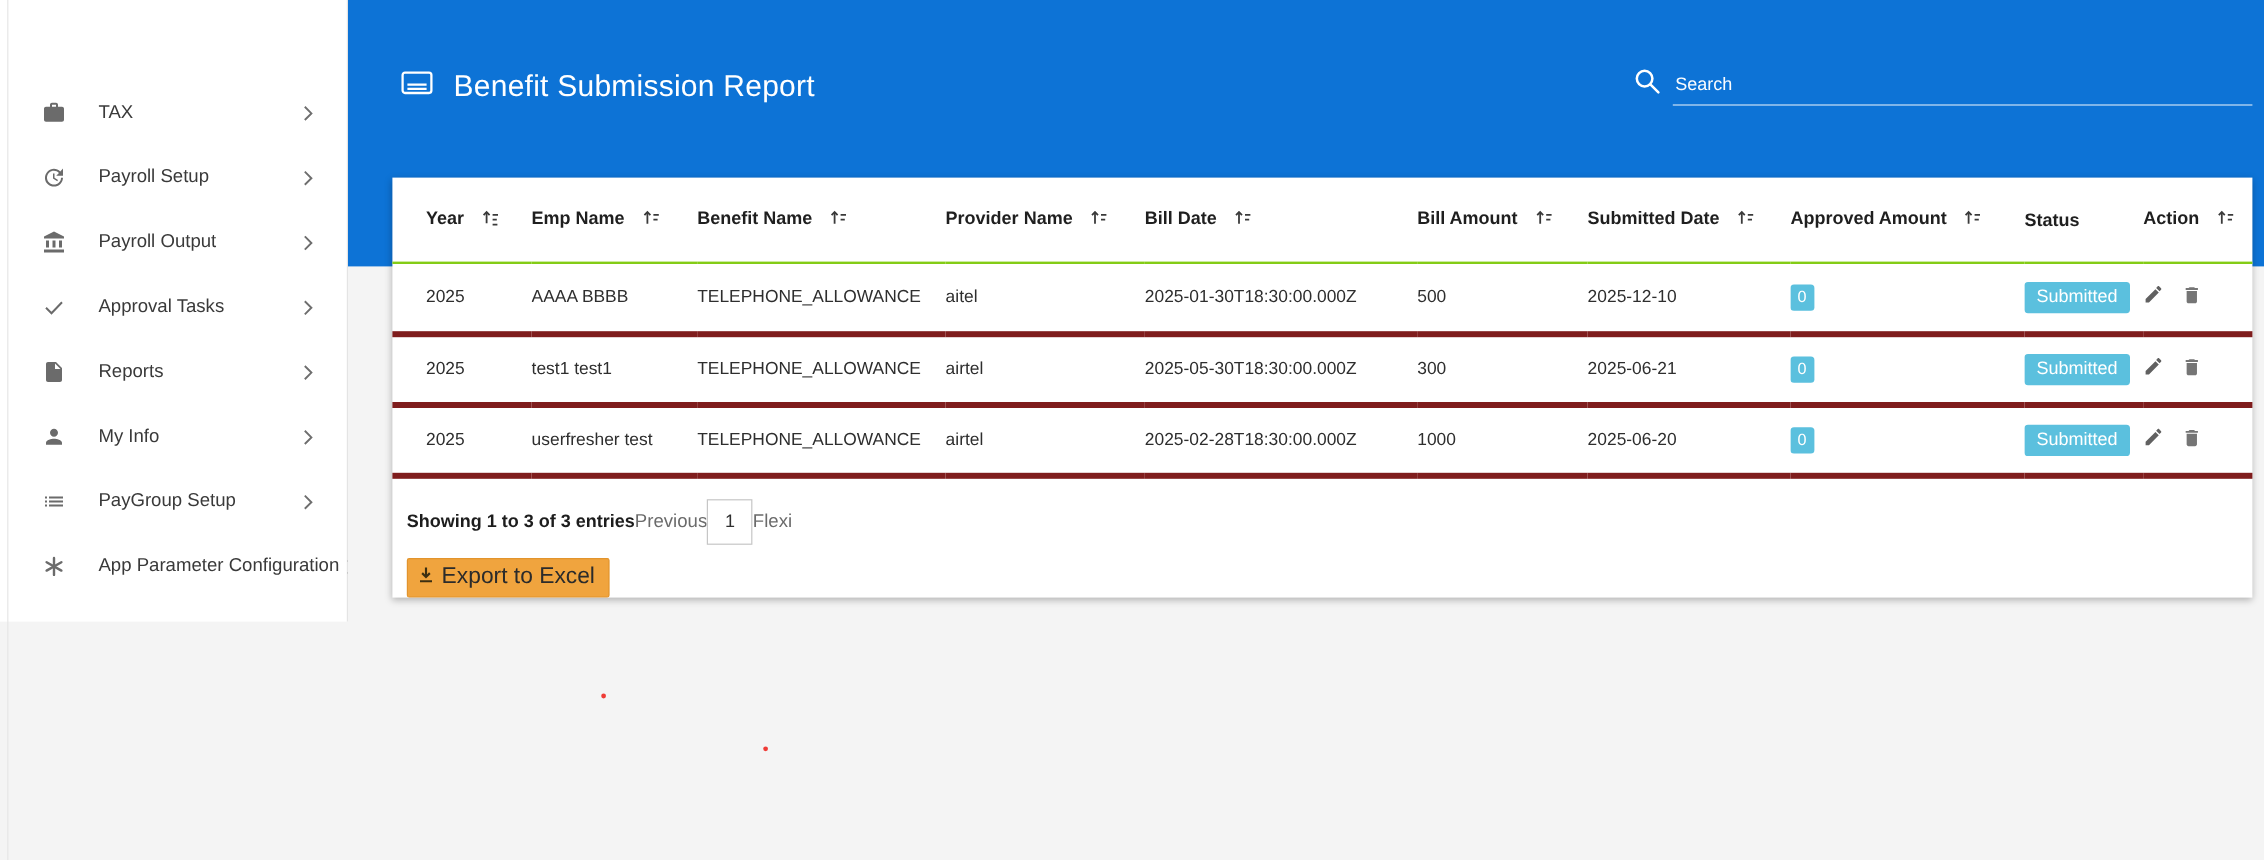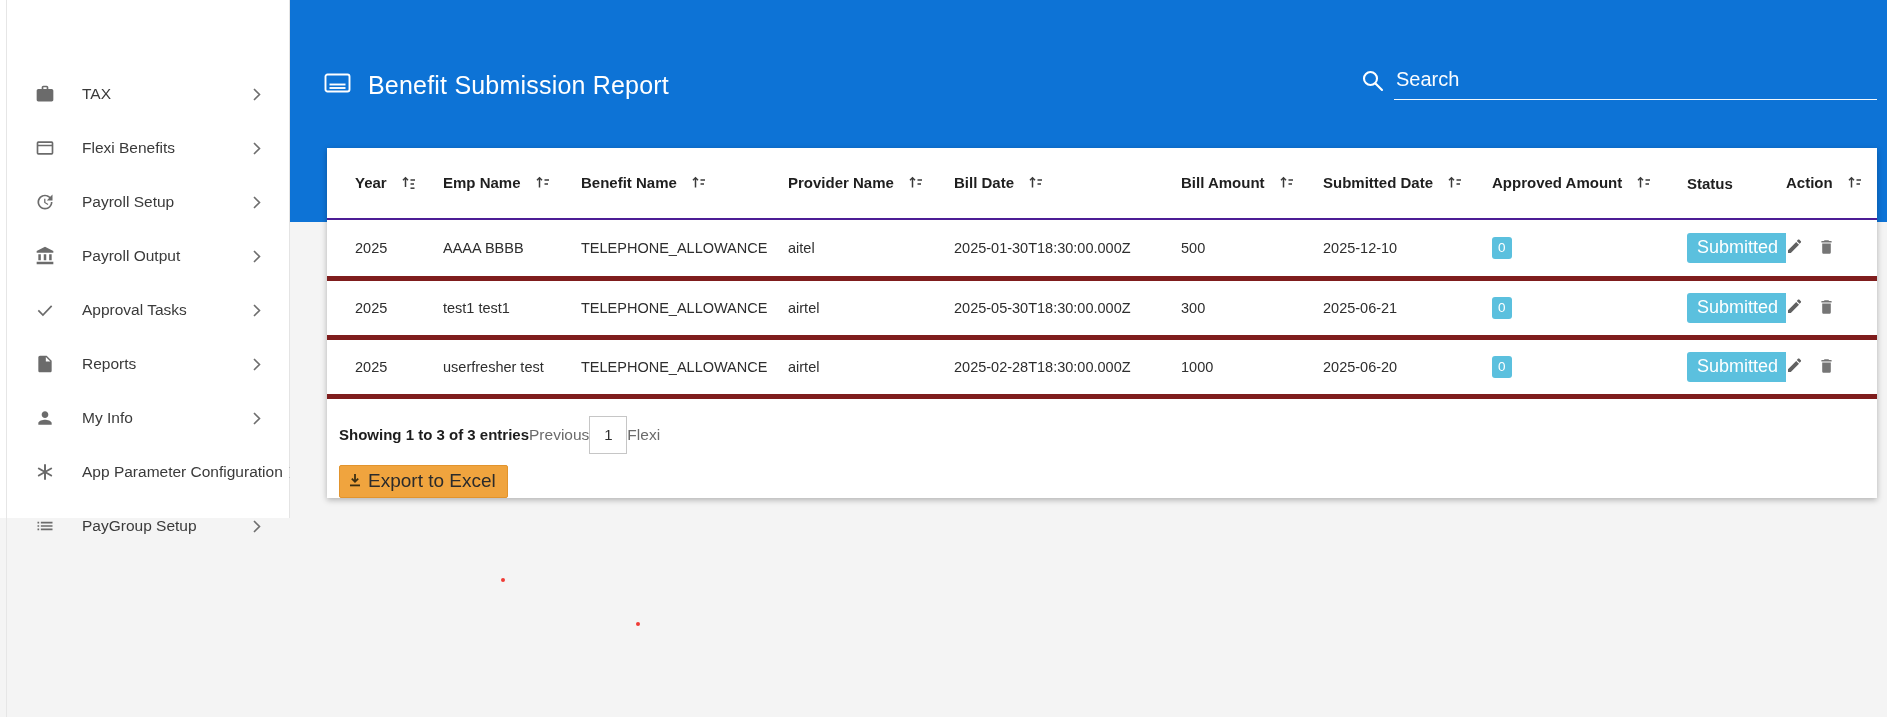--- a/index.html
+++ b/index.html
@@ -32,63 +32,63 @@
   .chev { margin-left: auto; padding-left: 6px; display: inline-flex; }
   .chev svg { width: 8px; height: 13px; stroke: #6e6e6e; fill: none; stroke-width: 1.6; }
 
   
   .main { position: relative; flex: 1 1 auto; height: 717px; background: #f4f4f4; }
   .blue-band {
     position: absolute; top: 0; left: 0; right: 0; height: 222px;
     background: #0d73d6;
   }
   .header-row {
-    position: absolute; top: 44px; left: 34px; right: 10px; height: 56px;
-    display: flex; justify-content: space-between; align-items: flex-end; z-index: 2;
+    position: absolute; top: 44px; left: 44px; right: 10px; height: 56px;
+    display: flex; justify-content: space-between; align-items: center; z-index: 2;
   }
   .title-wrap { display: flex; align-items: center; gap: 17px; }
   .title-wrap svg { width: 27px; height: 22px; stroke: #ffffff; fill: none; stroke-width: 1.9; }
   h1.page-title { font-size: 25px; font-weight: 400; color: #ffffff; letter-spacing: 0.2px; }
   .search-wrap { display: flex; align-items: flex-end; gap: 10px; width: 516px; }
   .search-wrap .mag svg { width: 23px; height: 23px; stroke: #ffffff; fill: none; stroke-width: 2.1; margin-bottom: 4px; }
   .search-wrap input {
     flex: 1 1 auto; background: transparent; border: none; outline: none;
     border-bottom: 1px solid rgba(255,255,255,0.95);
-    color: #ffffff; font-size: 20px; padding: 4px 2px 8px 2px;
+    color: #ffffff; font-size: 15px; padding: 4px 2px 8px 2px;
     font-family: "Liberation Sans", sans-serif;
   }
   .search-wrap input::placeholder { color: #ffffff; opacity: 0.98; }
 
   
   .card {
     position: relative; z-index: 1; margin: 148px 10px 0 37px;
     background: #ffffff; box-shadow: 0 2px 6px rgba(0,0,0,0.28);
     padding-bottom: 0;
   }
   table { width: 100%; border-collapse: collapse; table-layout: fixed; }
   thead th {
     height: 71px; text-align: left; vertical-align: middle;
     font-size: 15px; font-weight: 700; color: #1f1f1f;
-    border-bottom: 2px solid #4c1d95; white-space: nowrap; cursor: pointer;
+    border-bottom: 2px solid #84cc16; white-space: nowrap; cursor: pointer;
   }
   tbody td {
     height: 59px; vertical-align: middle; font-size: 14.5px; color: #2e2e2e;
     border-bottom: 5px solid #7f1d1d; white-space: nowrap; overflow: hidden;
   }
   th .sort { display: inline-block; margin-left: 10px; vertical-align: -2px; }
   th .sort svg { width: 15px; height: 15px; stroke: #3a3a3a; fill: none; stroke-width: 1.5; }
   td.first, th.first { padding-left: 28px; }
 
   .badge-zero {
     display: inline-block; min-width: 14px; padding: 3px 6px 4px 6px; text-align: center;
     background: #5bc0de; color: #ffffff; font-size: 13.5px; border-radius: 3px;
   }
   .badge-status {
     display: inline-block; padding: 4px 10px 5px 10px;
-    background: #5bc0de; color: #ffffff; font-size: 18px; border-radius: 3px;
+    background: #5bc0de; color: #ffffff; font-size: 15px; border-radius: 3px;
   }
   .act { display: inline-flex; gap: 15px; align-items: center; }
   .act .abtn { cursor: pointer; display: inline-flex; }
   .act svg { width: 17px; height: 17px; }
 
   
   .tfoot {
     display: flex; align-items: center;
     padding: 17px 20px 0 12px;
   }
@@ -128,33 +128,20 @@
             </svg>
         </span>
         <span class="s-label">TAX</span>
         <span class="chev">
             <svg viewBox="0 0 8 13">
               <polyline points="1,1 6.5,6.5 1,12"></polyline>
             </svg>
           </span>
       </div>
 
-      <div class="side-item">
-        <span class="s-icon">
-          <svg viewBox="0 0 24 24">
-              <path d="M20 4H4a2 2 0 0 0-2 2v12a2 2 0 0 0 2 2h16a2 2 0 0 0 2-2V6a2 2 0 0 0-2-2zm0 14H4v-8h16v8zm0-10H4V6h16v2z"></path>
-            </svg>
-        </span>
-        <span class="s-label">Flexi Benefits</span>
-        <span class="chev">
-            <svg viewBox="0 0 8 13">
-              <polyline points="1,1 6.5,6.5 1,12"></polyline>
-            </svg>
-          </span>
-      </div>
 
       <div class="side-item">
         <span class="s-icon">
           <svg viewBox="0 0 24 24">
               <path d="M21 10.12h-6.78l2.74-2.82c-2.73-2.7-7.15-2.8-9.88-.1-2.73 2.71-2.73 7.08 0 9.79s7.15 2.71 9.88 0C18.32 15.65 19 14.08 19 12.1h2c0 1.98-.88 4.55-2.64 6.29-3.51 3.48-9.21 3.48-12.72 0-3.5-3.47-3.53-9.11-.02-12.58s9.14-3.47 12.65 0L21 3v7.12zM12.5 8v4.25l3.5 2.08-.72 1.21L11 13V8h1.5z"></path>
             </svg>
         </span>
         <span class="s-label">Payroll Setup</span>
         <span class="chev">
             <svg viewBox="0 0 8 13">
@@ -205,50 +192,50 @@
           </span>
       </div>
 
       <div class="side-item">
         <span class="s-icon">
           <svg viewBox="0 0 24 24">
               <path d="M12 12c2.21 0 4-1.79 4-4s-1.79-4-4-4-4 1.79-4 4 1.79 4 4 4zm0 2c-2.67 0-8 1.34-8 4v2h16v-2c0-2.66-5.33-4-8-4z"></path>
             </svg>
         </span>
         <span class="s-label">My Info</span>
+        <span class="chev">
+            <svg viewBox="0 0 8 13">
+              <polyline points="1,1 6.5,6.5 1,12"></polyline>
+            </svg>
+          </span>
+      </div>
+
+      <div class="side-item">
+        <span class="s-icon">
+          <svg viewBox="0 0 24 24">
+              <path d="M3 13h2v-2H3v2zm0 4h2v-2H3v2zm0-8h2V7H3v2zm4 4h14v-2H7v2zm0 4h14v-2H7v2zM7 7v2h14V7H7z"></path>
+            </svg>
+        </span>
+        <span class="s-label">PayGroup Setup</span>
         <span class="chev">
             <svg viewBox="0 0 8 13">
               <polyline points="1,1 6.5,6.5 1,12"></polyline>
             </svg>
           </span>
       </div>
 
       <div class="side-item">
         <span class="s-icon stroke">
           <svg viewBox="0 0 24 24" stroke-linecap="round">
               <line x1="12" y1="3.5" x2="12" y2="20.5" stroke-width="2.4"></line>
               <line x1="4.6" y1="7.8" x2="19.4" y2="16.2" stroke-width="2.4"></line>
               <line x1="4.6" y1="16.2" x2="19.4" y2="7.8" stroke-width="2.4"></line>
             </svg>
         </span>
         <span class="s-label">App Parameter Configuration</span>
-        <span class="chev">
-            <svg viewBox="0 0 8 13">
-              <polyline points="1,1 6.5,6.5 1,12"></polyline>
-            </svg>
-          </span>
-      </div>
-
-      <div class="side-item">
-        <span class="s-icon">
-          <svg viewBox="0 0 24 24">
-              <path d="M3 13h2v-2H3v2zm0 4h2v-2H3v2zm0-8h2V7H3v2zm4 4h14v-2H7v2zm0 4h14v-2H7v2zM7 7v2h14V7H7z"></path>
-            </svg>
-        </span>
-        <span class="s-label">PayGroup Setup</span>
         <span class="chev">
             <svg viewBox="0 0 8 13">
               <polyline points="1,1 6.5,6.5 1,12"></polyline>
             </svg>
           </span>
       </div>
 
     </nav>
   </aside>
 

